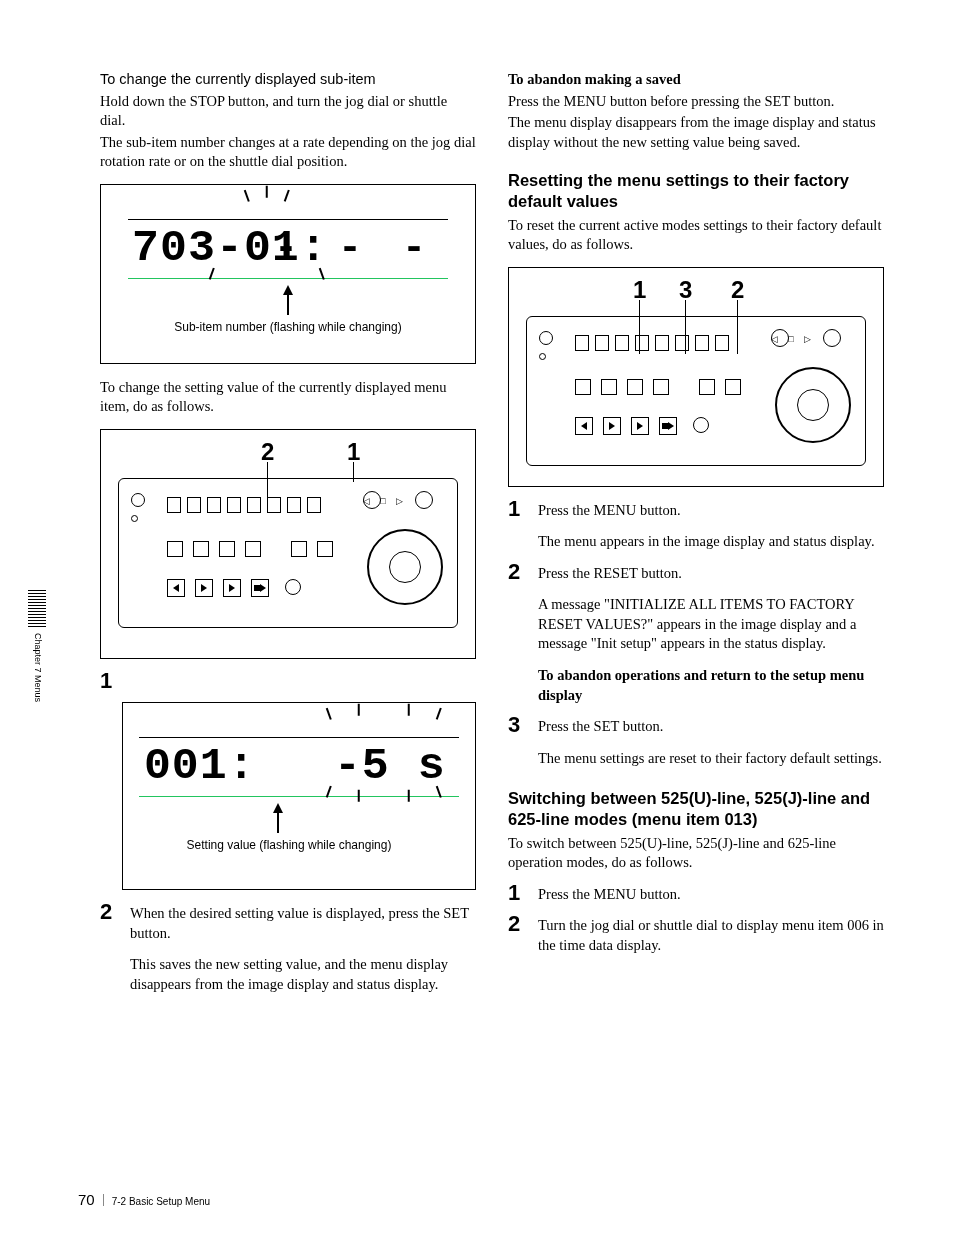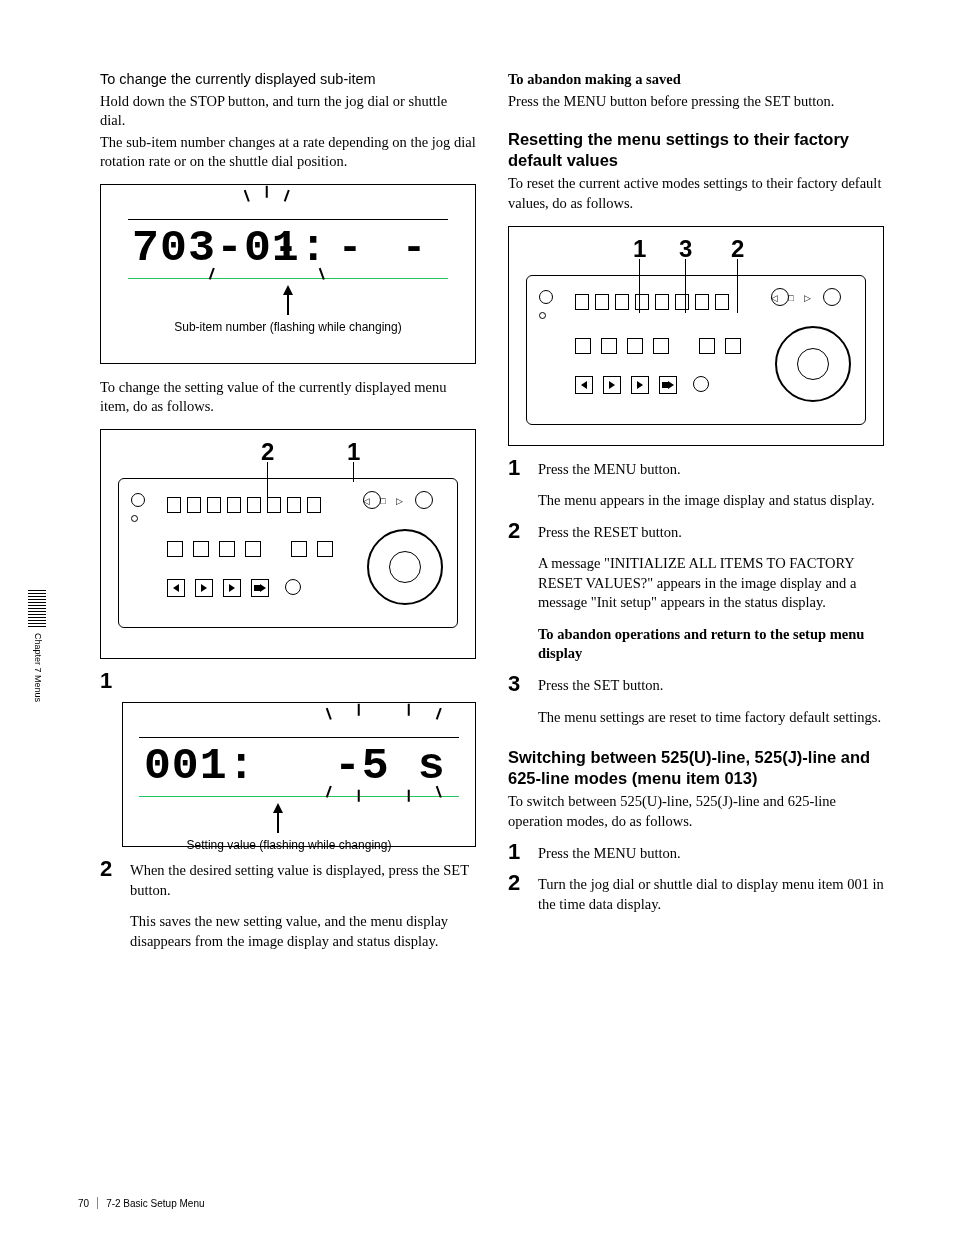--- a/index.html
+++ b/index.html
@@ -120,21 +120,21 @@
   .footer {
     position: absolute;
     bottom: 34px;
     left: 78px;
     font-family: Arial, Helvetica, sans-serif;
     font-size: 10px;
     display: flex;
     align-items: baseline;
     gap: 8px;
   }
-  .footer .pn { font-size: 10px; font-weight: normal; }
+  .footer .pn { font-size: 15px; font-weight: normal; }
   .footer .divider { width:1px; height:12px; background:#888; align-self:center; }
   .figure-numbers { position: relative; height: 28px; }
   .flash-tick { position:absolute; width:12px; height:1.5px; background:#000; }
 </style>
 </head>
 <body>
 
 <div class="sidebar-tab">
   <div class="stripes">
     <div></div>
@@ -228,21 +228,21 @@
     </div>
 
     <ol class="steps">
       <li>
         <span class="num">1</span>
         <div class="body">
         </div>
       </li>
     </ol>
 
-    <div class="figure-box" style="height:145px; position:relative; margin-left:22px;">
+    <div class="figure-box" style="height:188px; position:relative; margin-left:22px;">
       <span class="flash-tick" style="top:10px; left:200px; transform:rotate(70deg)"></span>
       <span class="flash-tick" style="top:6px; left:230px; transform:rotate(90deg)"></span>
       <span class="flash-tick" style="top:6px; left:280px; transform:rotate(90deg)"></span>
       <span class="flash-tick" style="top:10px; left:310px; transform:rotate(110deg)"></span>
       <div class="lcd-line" style="margin-top:22px">
         <span class="lcd-text">001:</span>
         <span class="lcd-text" style="position:absolute; right:14px;">-5 s</span>
       </div>
       <span class="flash-tick" style="top:88px; left:200px; transform:rotate(110deg)"></span>
       <span class="flash-tick" style="top:92px; left:230px; transform:rotate(90deg)"></span>
@@ -262,20 +262,21 @@
           <p>When the desired setting value is displayed, press the SET button.</p>
           <p class="sub-para">This saves the new setting value, and the menu display disappears from the image display and status display.</p>
         </div>
       </li>
     </ol>
   </div>
 
   <div class="col">
     <p class="serif-bold">To abandon making a saved</p>
     <p>Press the MENU button before pressing the SET button.</p>
+    <p class="para">The menu display disappears from the image display and status display without the new setting value being saved.</p>
 
     <p class="h2">Resetting the menu settings to their factory default values</p>
     <p class="para">To reset the current active modes settings to their factory default values, do as follows.</p>
 
     <div class="figure-box" style="height:220px; position:relative; padding-top:6px;">
       <div class="figure-numbers">
         <span class="callout-num" style="left:114px;top:0">1</span>
         <span class="callout-num" style="left:160px;top:0">3</span>
         <span class="callout-num" style="left:212px;top:0">2</span>
         <span class="callout-line" style="left:120px;top:26px;height:54px"></span>
@@ -333,39 +334,39 @@
         <div class="body">
           <p>Press the RESET button.</p>
           <p class="sub-para">A message "INITIALIZE ALL ITEMS TO FACTORY RESET VALUES?" appears in the image display and a message "Init setup" appears in the status display.</p>
           <p class="serif-bold sub-para">To abandon operations and return to the setup menu display</p>
         </div>
       </li>
       <li>
         <span class="num">3</span>
         <div class="body">
           <p>Press the SET button.</p>
-          <p class="sub-para">The menu settings are reset to time factory default settings.</p>
+          <p class="sub-para">The menu settings are reset to their factory default settings.</p>
         </div>
       </li>
     </ol>
 
     <p class="h2">Switching between 525(U)-line, 525(J)-line and 625-line modes (menu item 013)</p>
     <p class="para">To switch between 525(U)-line, 525(J)-line and 625-line operation modes, do as follows.</p>
 
     <ol class="steps">
       <li>
         <span class="num">1</span>
         <div class="body">
             <p>Press the MENU button.</p>
           </div>
       </li>
       <li>
         <span class="num">2</span>
         <div class="body">
-            <p>Turn the jog dial or shuttle dial to display menu item 001 in the time data display.</p>
+            <p>Turn the jog dial or shuttle dial to display menu item 006 in the time data display.</p>
           </div>
       </li>
     </ol>
   </div>
 </div>
 
 <div class="footer">
   <span class="pn">70</span>
   <span class="divider"></span>
   <span>7-2 Basic Setup Menu</span>

